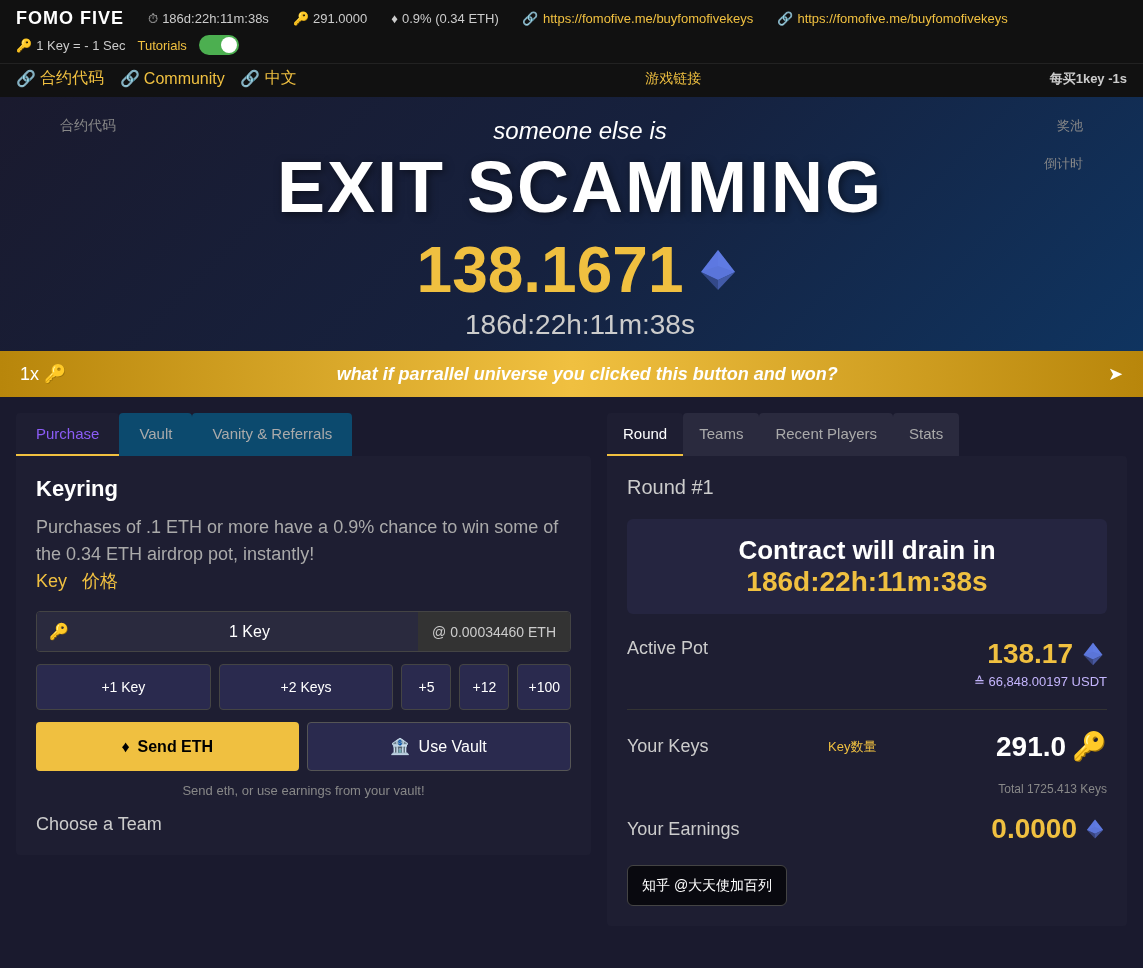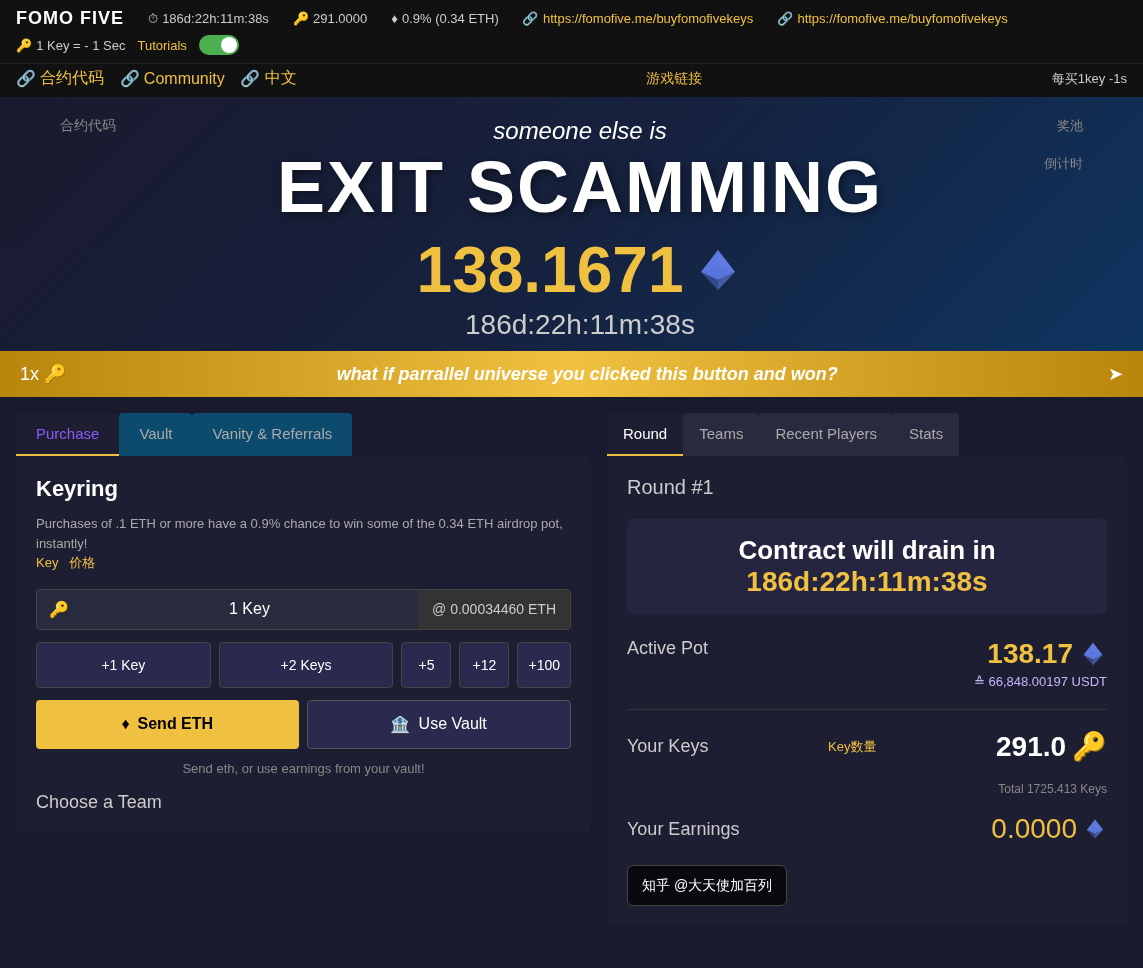--- a/index.html
+++ b/index.html
@@ -37,21 +37,21 @@
       display: flex;
       align-items: center;
       justify-content: space-between;
       padding: 4px 16px 8px;
       flex-wrap: wrap;
       gap: 6px;
       border-top: 1px solid #222;
     }
     .second-nav-left { display: flex; gap: 16px; }
     .second-nav-center { color: #f0c040; font-size: 14px; }
-    .second-nav-right { color: #ccc; font-size: 13px; }
+    .second-nav-right { color: #ccc; font-size: 13px; font-weight: bold; }
 
     
     .hero {
       background: linear-gradient(135deg, #1a1a2e 0%, #16213e 50%, #0f3460 100%);
       text-align: center;
       padding: 20px 20px 10px;
       position: relative;
     }
     .hero-sub { font-size: 24px; font-style: italic; color: #fff; margin-bottom: 6px; }
     .hero-main { font-size: 72px; font-weight: 900; letter-spacing: 2px; color: #fff; line-height: 1; text-shadow: 2px 2px 8px rgba(0,0,0,0.5); }
@@ -102,21 +102,21 @@
       background: #1e1e32;
       color: #8b5cf6;
       border-bottom: 2px solid #f0c040;
     }
     .panel {
       background: #1e1e32;
       padding: 20px;
       border-radius: 0 4px 4px 4px;
     }
     .panel-title { font-size: 22px; font-weight: bold; margin-bottom: 12px; }
-    .panel-desc { font-size: 13px; color: #aaa; margin-bottom: 16px; line-height: 1.5; }
+    .panel-desc { font-size: 18px; color: #aaa; margin-bottom: 16px; line-height: 1.5; }
     .input-row { display: flex; margin-bottom: 12px; border: 1px solid #444; border-radius: 4px; overflow: hidden; }
     .input-icon { background: #2a2a3e; padding: 10px 12px; display: flex; align-items: center; color: #f0c040; }
     .key-input { flex: 1; background: #2a2a3e; border: none; color: #fff; font-size: 16px; padding: 10px; outline: none; text-align: center; }
     .price-display { background: #333; padding: 10px 14px; color: #ccc; font-size: 14px; display: flex; align-items: center; }
     .btn-row { display: flex; gap: 8px; margin-bottom: 12px; }
     .btn-add { flex: 1; padding: 14px 8px; background: #2a2a4e; border: 1px solid #444; border-radius: 4px; color: #fff; cursor: pointer; font-size: 14px; }
     .btn-add-small { padding: 14px 10px; background: #2a2a4e; border: 1px solid #444; border-radius: 4px; color: #fff; cursor: pointer; font-size: 14px; min-width: 50px; text-align: center; }
     .btn-send { flex: 1; background: #f0c040; color: #000; border: none; border-radius: 4px; padding: 14px; font-size: 16px; font-weight: bold; cursor: pointer; display: flex; align-items: center; justify-content: center; gap: 8px; }
     .btn-vault { flex: 1; background: #2a2a4e; border: 1px solid #555; border-radius: 4px; padding: 14px; color: #fff; font-size: 16px; cursor: pointer; display: flex; align-items: center; justify-content: center; gap: 8px; }
     .send-hint { text-align: center; color: #888; font-size: 13px; margin-top: 4px; }
@@ -153,21 +153,21 @@
     .stats-row { display: flex; justify-content: space-between; align-items: flex-start; margin-bottom: 20px; padding-bottom: 20px; border-bottom: 1px solid #333; }
     .stats-label { font-size: 18px; color: #ccc; }
     .stats-value { text-align: right; }
     .stats-eth { font-size: 28px; color: #f0c040; font-weight: bold; display: flex; align-items: center; gap: 6px; justify-content: flex-end; }
     .stats-usd { color: #c4b5fd; font-size: 13px; margin-top: 4px; }
     .your-keys-row { display: flex; justify-content: space-between; align-items: center; margin-bottom: 16px; }
     .your-keys-label { font-size: 18px; color: #ccc; }
     .your-keys-value { font-size: 28px; color: #fff; font-weight: bold; display: flex; align-items: center; gap: 6px; }
     .your-earnings-row { display: flex; justify-content: space-between; align-items: center; }
     .your-earnings-label { font-size: 18px; color: #ccc; }
-    .your-earnings-value { font-size: 28px; color: #f0c040; font-weight: normal; display: flex; align-items: center; gap: 6px; }
+    .your-earnings-value { font-size: 28px; color: #f0c040; font-weight: bold; display: flex; align-items: center; gap: 6px; }
   </style>
 </head>
 <body>
 
 <div class="top-nav">
   <div class="top-nav-left">
     <span class="brand">FOMO FIVE</span>
     <span class="nav-stat">
       <span>⏱</span>
       <span>186d:22h:11m:38s</span>

